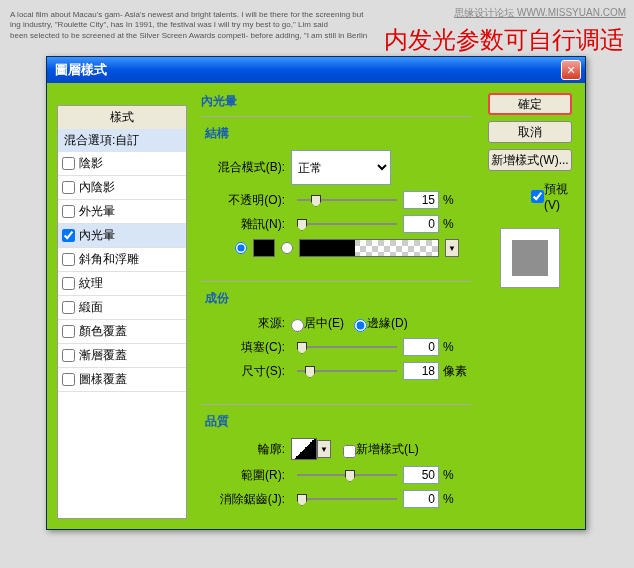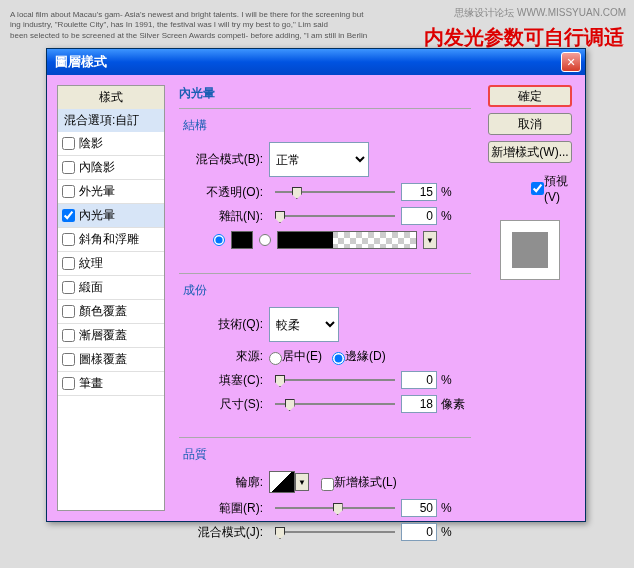--- a/index.html
+++ b/index.html
@@ -1,35 +1,35 @@
 <!DOCTYPE html>
 <html><head>
 <meta charset="utf-8">
 <style>
 * { margin: 0; padding: 0; box-sizing: border-box; font-family: "Microsoft YaHei", Arial, sans-serif; }
 body { width: 634px; height: 568px; background: #ddd; position: relative; overflow: hidden; }
 .bg-text { position: absolute; font-size: 8px; color: #555; line-height: 1.3; padding: 10px; }
-.red-note { position: absolute; top: 24px; right: 10px; font-size: 20px; color: #d00; font-weight: bold; }
-.watermark { position: absolute; top: 6px; right: 8px; font-size: 10px; color: #888; }
-.dialog { position: absolute; top: 48px; left: 46px; width: 540px; height: 474px; background: #f0abfc; border: 1px solid #002f5f; box-shadow: 2px 2px 6px rgba(0,0,0,.4); }
+.red-note { position: absolute; top: 24px; right: 10px; font-size: 24px; color: #d00; font-weight: normal; }
+.watermark { position: absolute; top: 6px; right: 8px; font-size: 10px; color: #888; text-decoration: underline; }
+.dialog { position: absolute; top: 56px; left: 46px; width: 540px; height: 474px; background: #84cc16; border: 1px solid #002f5f; box-shadow: 2px 2px 6px rgba(0,0,0,.4); }
 .titlebar { height: 26px; background: linear-gradient(180deg,#3d95ff 0%,#0053e1 50%,#0046c8 100%); display: flex; align-items: center; padding: 0 4px 0 8px; }
 .titlebar-text { color: #fff; font-size: 13px; font-weight: bold; flex: 1; }
 .close-btn { width: 20px; height: 20px; background: linear-gradient(180deg,#f5a09a,#d43c28); border: 1px solid #fff; border-radius: 3px; color: #fff; font-size: 11px; display: flex; align-items: center; justify-content: center; cursor: pointer; }
 .dialog-body { display: flex; height: calc(100% - 26px); padding: 10px; gap: 8px; }
-.styles-panel { width: 108px; display: flex; flex-direction: column; }
+.styles-panel { width: 130px; display: flex; flex-direction: column; margin-top: 12px; }
 .styles-header { background: #ece9d8; border: 1px solid #999; border-bottom: none; padding: 3px 6px; font-size: 12px; text-align: center; }
 .styles-subheader { background: #d7e5f7; border: 1px solid #999; border-top: none; border-bottom: none; padding: 3px 6px; font-size: 12px; }
 .styles-list { border: 1px solid #999; border-top: none; background: #fff; flex: 1; }
 .style-item { display: flex; align-items: center; padding: 3px 4px; font-size: 12px; border-bottom: 1px solid #e0e0e0; }
 .style-item.active { background: #d7e5f7; }
 .style-item input { margin-right: 4px; }
 .center-panel { flex: 1; padding: 0 6px; }
 .section-title { color: #1a5fb4; font-size: 12px; font-weight: bold; margin-bottom: 6px; }
 .fieldset { border-top: 1px solid #aaa; padding: 8px 4px 12px 4px; margin-bottom: 6px; }
-.fieldset-label { color: #1a5fb4; font-size: 12px; margin-bottom: 8px; display: block; }
+.fieldset-label { color: #1a5fb4; font-size: 12px; margin-bottom: 8px; display: block; font-weight: bold; }
 .row { display: flex; align-items: center; margin-bottom: 6px; font-size: 12px; }
 .lbl { width: 80px; text-align: right; margin-right: 6px; }
 .select { width: 100px; height: 35px; border: 1px solid #7f9db9; font-size: 12px; padding: 0 2px; background: #fff; }
 .slider { flex: 1; height: 14px; position: relative; margin: 0 6px; max-width: 120px; }
 .slider-track { position: absolute; top: 6px; left: 0; right: 0; height: 2px; background: #888; }
 .slider-thumb { position: absolute; top: 2px; width: 10px; height: 12px; background: #ece9d8; border: 1px solid #333; clip-path: polygon(0 0,100% 0,100% 60%,50% 100%,0 60%); }
 .numfield { width: 36px; height: 18px; border: 1px solid #7f9db9; font-size: 12px; text-align: right; padding: 0 3px; }
 .unit { margin-left: 4px; width: 24px; }
 .color-row { display: flex; align-items: center; gap: 6px; margin-left: 30px; margin-bottom: 6px; }
 .radio-dot { width: 12px; height: 12px; }
@@ -96,24 +96,20 @@
             <span>顏色覆蓋</span>
           </div>
           <div class="style-item">
             <input type="checkbox" style="">
             <span>漸層覆蓋</span>
           </div>
           <div class="style-item">
             <input type="checkbox" style="">
             <span>圖樣覆蓋</span>
           </div>
-          <div class="style-item">
-            <input type="checkbox" style="">
-            <span>筆畫</span>
-          </div>
         </div>
     </div>
 
     <div class="center-panel">
       <div class="section-title">內光暈</div>
 
       <div class="fieldset">
         <span class="fieldset-label">結構</span>
         <div class="row">
           <span class="lbl">混合模式(B):</span>
@@ -141,24 +137,20 @@
           <input type="radio" class="radio-dot" checked="" style="">
           <div class="swatch" style="background:#000"></div>
           <input type="radio" class="radio-dot" style="">
           <div class="gradient-bar"></div>
           <div class="gradient-arrow">▼</div>
         </div>
       </div>
 
       <div class="fieldset">
         <span class="fieldset-label">成份</span>
-        <div class="row">
-          <span class="lbl">技術(Q):</span>
-          <select class="select" style="width:70px"><option>較柔</option></select>
-        </div>
         <div class="row">
           <span class="lbl">來源:</span>
           <label class="checkbox-lbl">
               <input type="radio" name="src" style=""> 
               <span>居中(E)</span>
             </label>
           <label class="checkbox-lbl" style="margin-left:10px">
               <input type="radio" name="src" checked="" style=""> 
               <span>邊緣(D)</span>
             </label>
@@ -197,21 +189,21 @@
         <div class="row">
           <span class="lbl">範圍(R):</span>
           <div class="slider">
               <div class="slider-track"></div>
               <div class="slider-thumb" style="left:48%"></div>
             </div>
           <input class="numfield" value="50" style="">
           <span class="unit">%</span>
         </div>
         <div class="row">
-          <span class="lbl">混合模式(J):</span>
+          <span class="lbl">消除鋸齒(J):</span>
           <div class="slider">
               <div class="slider-track"></div>
               <div class="slider-thumb" style="left:0"></div>
             </div>
           <input class="numfield" value="0" style="">
           <span class="unit">%</span>
         </div>
       </div>
     </div>
 

